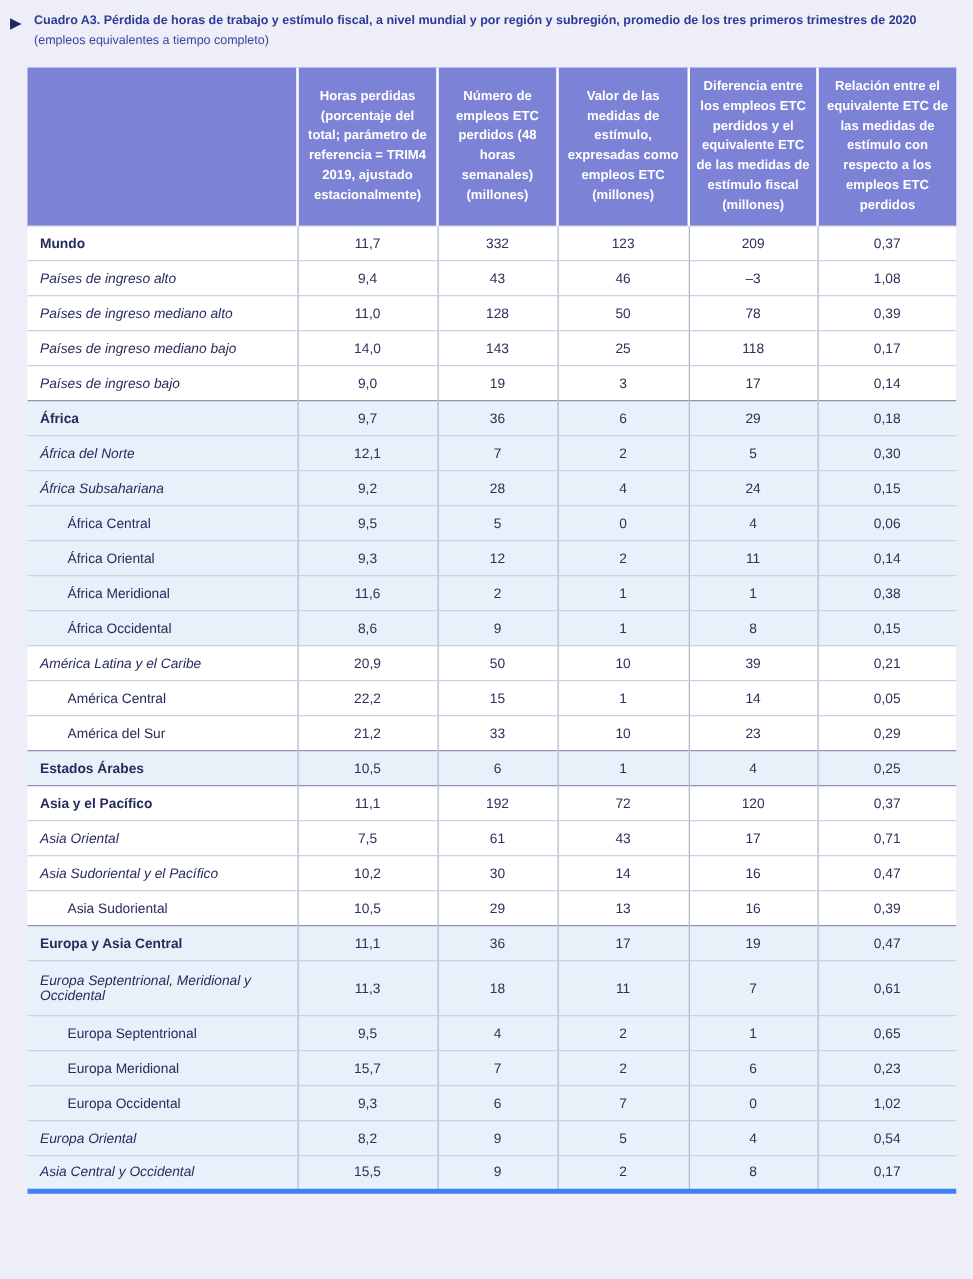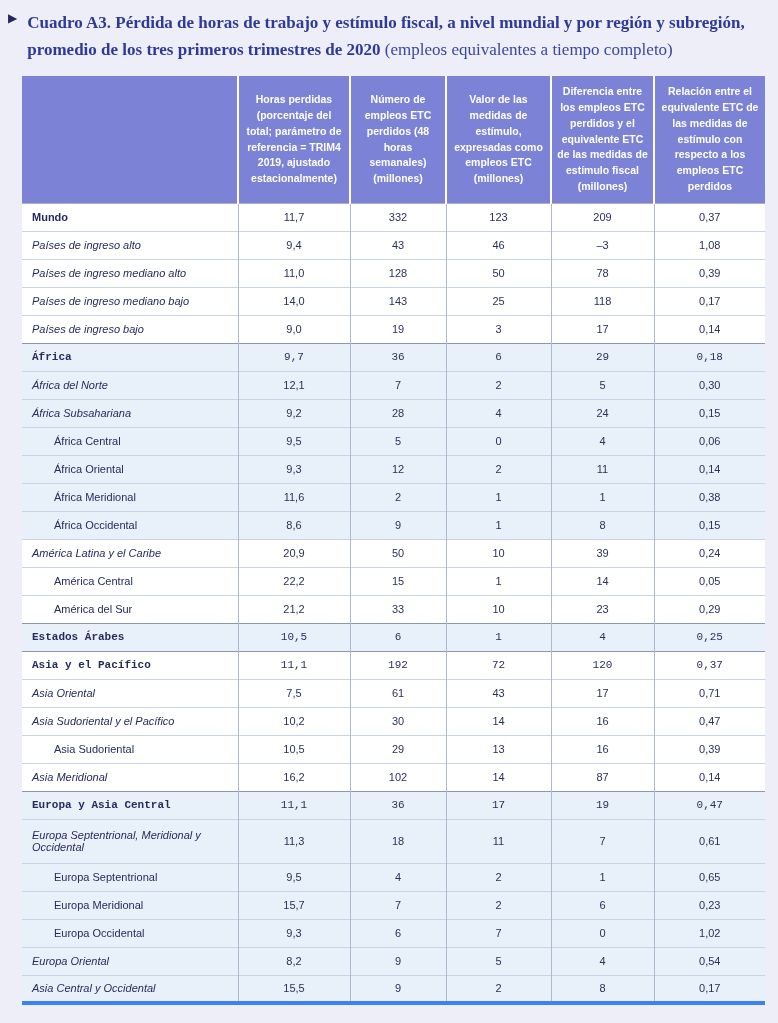--- a/index.html
+++ b/index.html
@@ -16,25 +16,24 @@
     padding:9px 14px 0 8px;
     gap:10px;
   }
   .caption .tri {
     color:#20265F;
     font-size:12px;
     line-height:1.6;
     flex:0 0 auto;
   }
   .caption .caption-text {
-    font-size:17px;
+    font-size:10px;
     line-height:1.6;
     color:#2D3A96;
     font-weight:700;
-    font-family:Liberation Serif, serif;
   }
   .caption .caption-note {
     font-weight:400;
     color:#3A47A0;
   }
   .table-wrap { margin:13px 13px 0 22px; }
   table {
     border-collapse:collapse;
     table-layout:fixed;
     width:743px;
@@ -49,21 +48,21 @@
     text-align:center;
     vertical-align:middle;
     padding:8px 5px;
     height:126px;
   }
   thead th + th { border-left:2px solid #FFFFFF; }
   thead tr { border-bottom:1px solid #A9B2C8; }
   tbody tr { height:28px; }
   tbody tr.tall { height:44px; }
   tbody tr + tr { border-top:1px solid #C8D4E4;padding-left:36px; }
-  tbody tr.section-start { border-top:1px solid #8D96B0;font-family:Liberation Mono, monospace; }
+  tbody tr.section-start { border-top:1px solid #8D96B0; }
   tbody tr.white { background:#FFFFFF; }
   tbody tr.blue { background:#E8F1F9; }
   tbody td {
     font-size:11px;
     text-align:center;
     vertical-align:middle;
     padding:3px 5px;
     color:#2B3158;
   }
   tbody td + td { border-left:1px solid #AFB9CC; }
@@ -200,21 +199,21 @@
           <td>1</td>
           <td>8</td>
           <td>0,15</td>
         </tr>
         <tr class="white sub">
           <td>América Latina y el Caribe</td>
           <td>20,9</td>
           <td>50</td>
           <td>10</td>
           <td>39</td>
-          <td>0,24</td>
+          <td>0,21</td>
         </tr>
         <tr class="white subsub">
           <td>América Central</td>
           <td>22,2</td>
           <td>15</td>
           <td>1</td>
           <td>14</td>
           <td>0,05</td>
         </tr>
         <tr class="white subsub">
@@ -258,28 +257,20 @@
           <td>0,47</td>
         </tr>
         <tr class="white subsub">
           <td>Asia Sudoriental</td>
           <td>10,5</td>
           <td>29</td>
           <td>13</td>
           <td>16</td>
           <td>0,39</td>
         </tr>
-        <tr class="white sub">
-          <td>Asia Meridional</td>
-          <td>16,2</td>
-          <td>102</td>
-          <td>14</td>
-          <td>87</td>
-          <td>0,14</td>
-        </tr>
         <tr class="blue region section-start">
           <td>Europa y Asia Central</td>
           <td>11,1</td>
           <td>36</td>
           <td>17</td>
           <td>19</td>
           <td>0,47</td>
         </tr>
         <tr class="blue sub tall">
           <td>Europa Septentrional, Meridional y Occidental</td>

